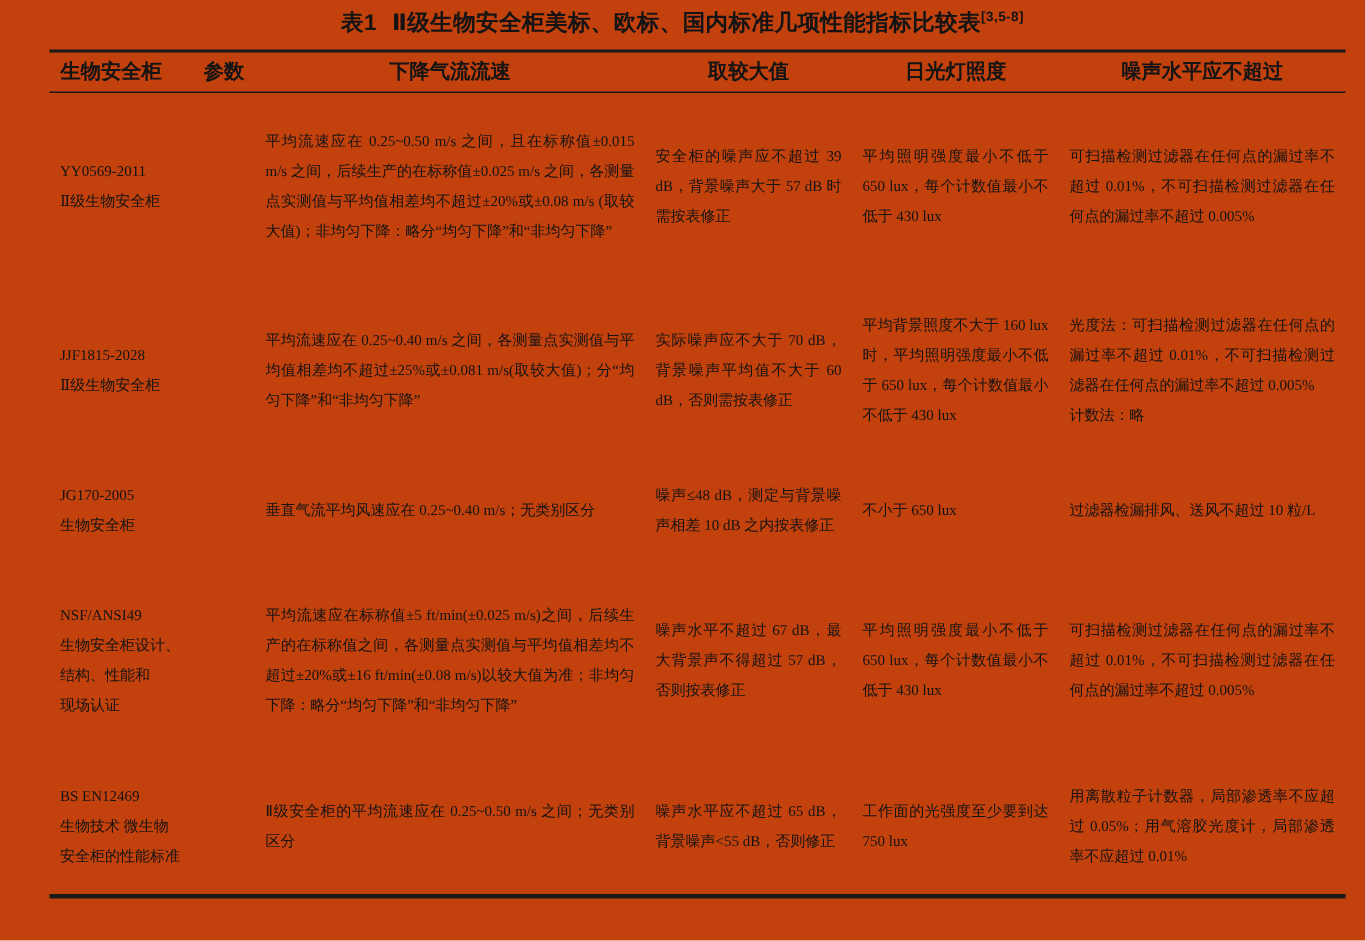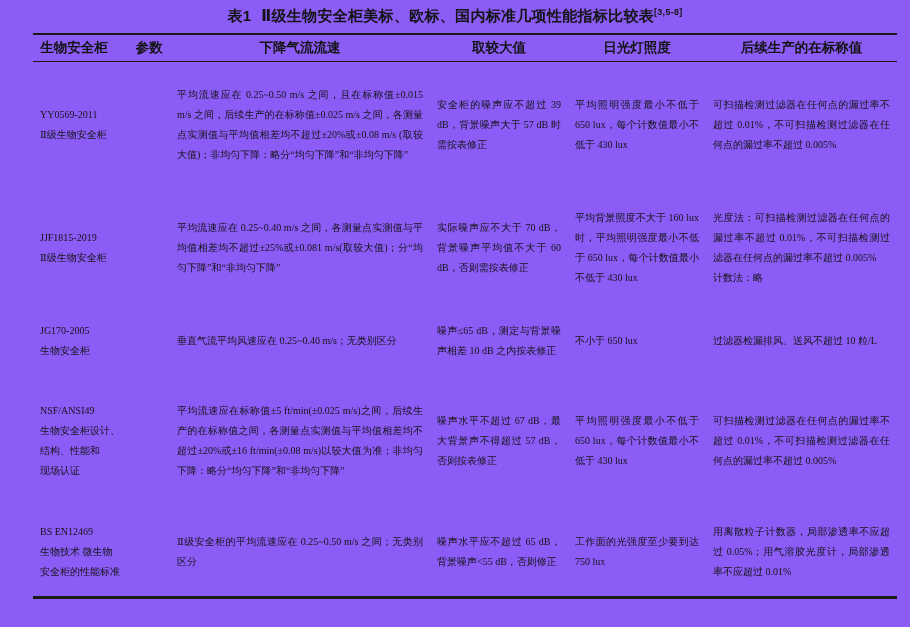--- a/index.html
+++ b/index.html
@@ -5,21 +5,21 @@
   html, body {
     margin: 0;
     padding: 0;
     background: #ffffff;
     color: #141414;
   }
   .page {
     position: relative;
     width: 910px;
     height: 627px;
-    background: #8b5cf6;
+    background: #c2410c;
     overflow: hidden;
     font-family: "Liberation Serif", "DejaVu Serif", serif;
   }
   .caption-zh {
     padding-top: 6px;
     text-align: center;
     font-family: "Liberation Sans", "DejaVu Sans", sans-serif;
     font-weight: 700;
     font-size: 15px;
     line-height: 20px;
@@ -79,21 +79,21 @@
     line-height: 21px;
     padding: 3px 2px;
   }
   td.cell-text {
     text-align: justify;
   }
   tr.row-1 { height: 127px; }
   tr.row-2 { height: 118px; }
   tr.row-3 { height: 68px;  }
   tr.row-4 { height: 133px; }
-  tr.row-5 { height: 90px;  }
+  tr.row-5 { height: 90px; font-family: Liberation Serif, serif;  }
 </style>
 </head>
 <body>
 
 <div class="page">
 
   <div class="caption-zh">
     <span class="cap-label">表1</span><span>Ⅱ级生物安全柜美标、欧标、国内标准几项性能指标比较表</span><sup>[3,5-8]</sup>
   </div>
 
@@ -107,46 +107,46 @@
       <col style="width:191px">
     </colgroup>
     <thead>
       <tr>
         <th>
           <span>生物安全柜</span><span class="hdr-gap">参数</span>
         </th>
         <th>下降气流流速</th>
         <th>取较大值</th>
         <th>日光灯照度</th>
-        <th>后续生产的在标称值</th>
+        <th>噪声水平应不超过</th>
       </tr>
     </thead>
     <tbody>
       <tr class="row-1">
         <td class="cell-name">YY0569-2011
 Ⅱ级生物安全柜</td>
         <td class="cell-text">平均流速应在 0.25~0.50 m/s 之间，且在标称值±0.015 m/s 之间，后续生产的在标称值±0.025 m/s 之间，各测量点实测值与平均值相差均不超过±20%或±0.08 m/s (取较大值)；非均匀下降：略分“均匀下降”和“非均匀下降”</td>
         <td class="cell-text">安全柜的噪声应不超过 39 dB，背景噪声大于 57 dB 时需按表修正</td>
         <td class="cell-text">平均照明强度最小不低于 650 lux，每个计数值最小不低于 430 lux</td>
         <td class="cell-text">可扫描检测过滤器在任何点的漏过率不超过 0.01%，不可扫描检测过滤器在任何点的漏过率不超过 0.005%</td>
       </tr>
       <tr class="row-2">
-        <td class="cell-name">JJF1815-2019
+        <td class="cell-name">JJF1815-2028
 Ⅱ级生物安全柜</td>
         <td class="cell-text">平均流速应在 0.25~0.40 m/s 之间，各测量点实测值与平均值相差均不超过±25%或±0.081 m/s(取较大值)；分“均匀下降”和“非均匀下降”</td>
         <td class="cell-text">实际噪声应不大于 70 dB，背景噪声平均值不大于 60 dB，否则需按表修正</td>
         <td class="cell-text">平均背景照度不大于 160 lux 时，平均照明强度最小不低于 650 lux，每个计数值最小不低于 430 lux</td>
         <td class="cell-text">光度法：可扫描检测过滤器在任何点的漏过率不超过 0.01%，不可扫描检测过滤器在任何点的漏过率不超过 0.005%
 计数法：略</td>
       </tr>
       <tr class="row-3">
         <td class="cell-name">JG170-2005
 生物安全柜</td>
         <td class="cell-text">垂直气流平均风速应在 0.25~0.40 m/s；无类别区分</td>
-        <td class="cell-text">噪声≤65 dB，测定与背景噪声相差 10 dB 之内按表修正</td>
+        <td class="cell-text">噪声≤48 dB，测定与背景噪声相差 10 dB 之内按表修正</td>
         <td class="cell-text">不小于 650 lux</td>
         <td class="cell-text">过滤器检漏排风、送风不超过 10 粒/L</td>
       </tr>
       <tr class="row-4">
         <td class="cell-name">NSF/ANSI49
 生物安全柜设计、
 结构、性能和
 现场认证</td>
         <td class="cell-text">平均流速应在标称值±5 ft/min(±0.025 m/s)之间，后续生产的在标称值之间，各测量点实测值与平均值相差均不超过±20%或±16 ft/min(±0.08 m/s)以较大值为准；非均匀下降：略分“均匀下降”和“非均匀下降”</td>
         <td class="cell-text">噪声水平不超过 67 dB，最大背景声不得超过 57 dB，否则按表修正</td>

